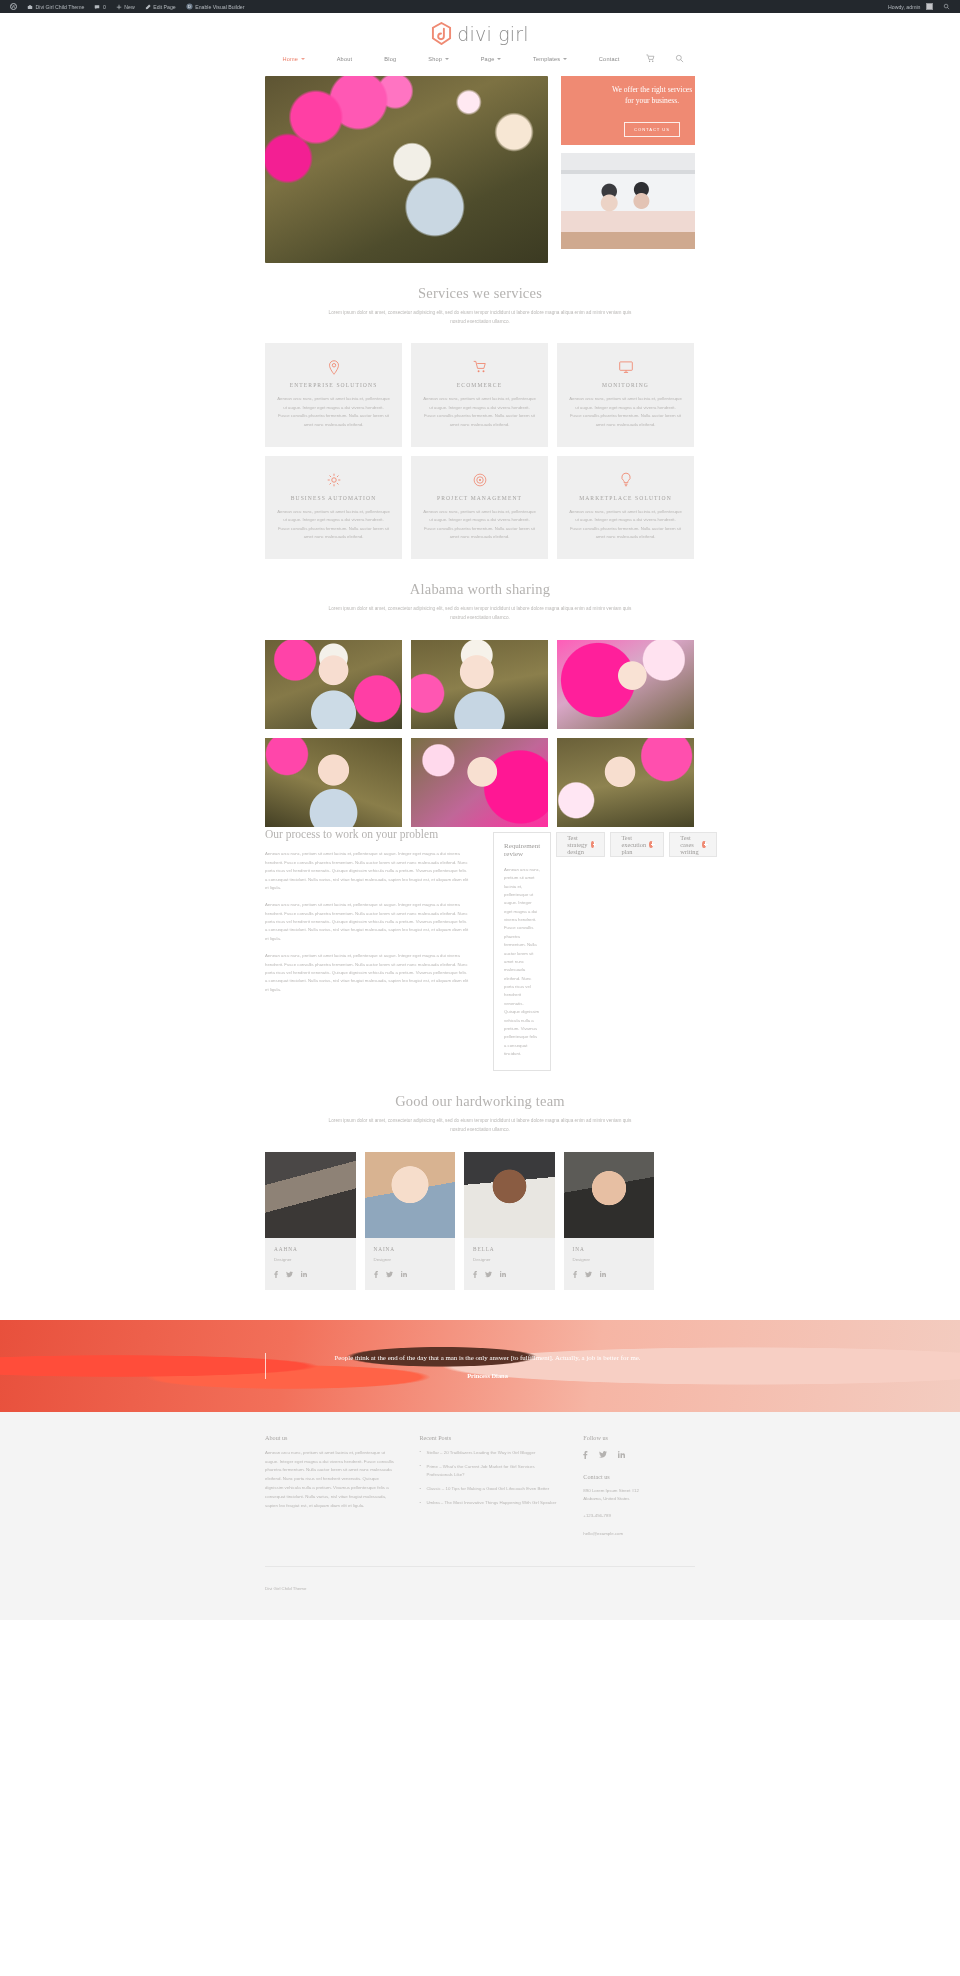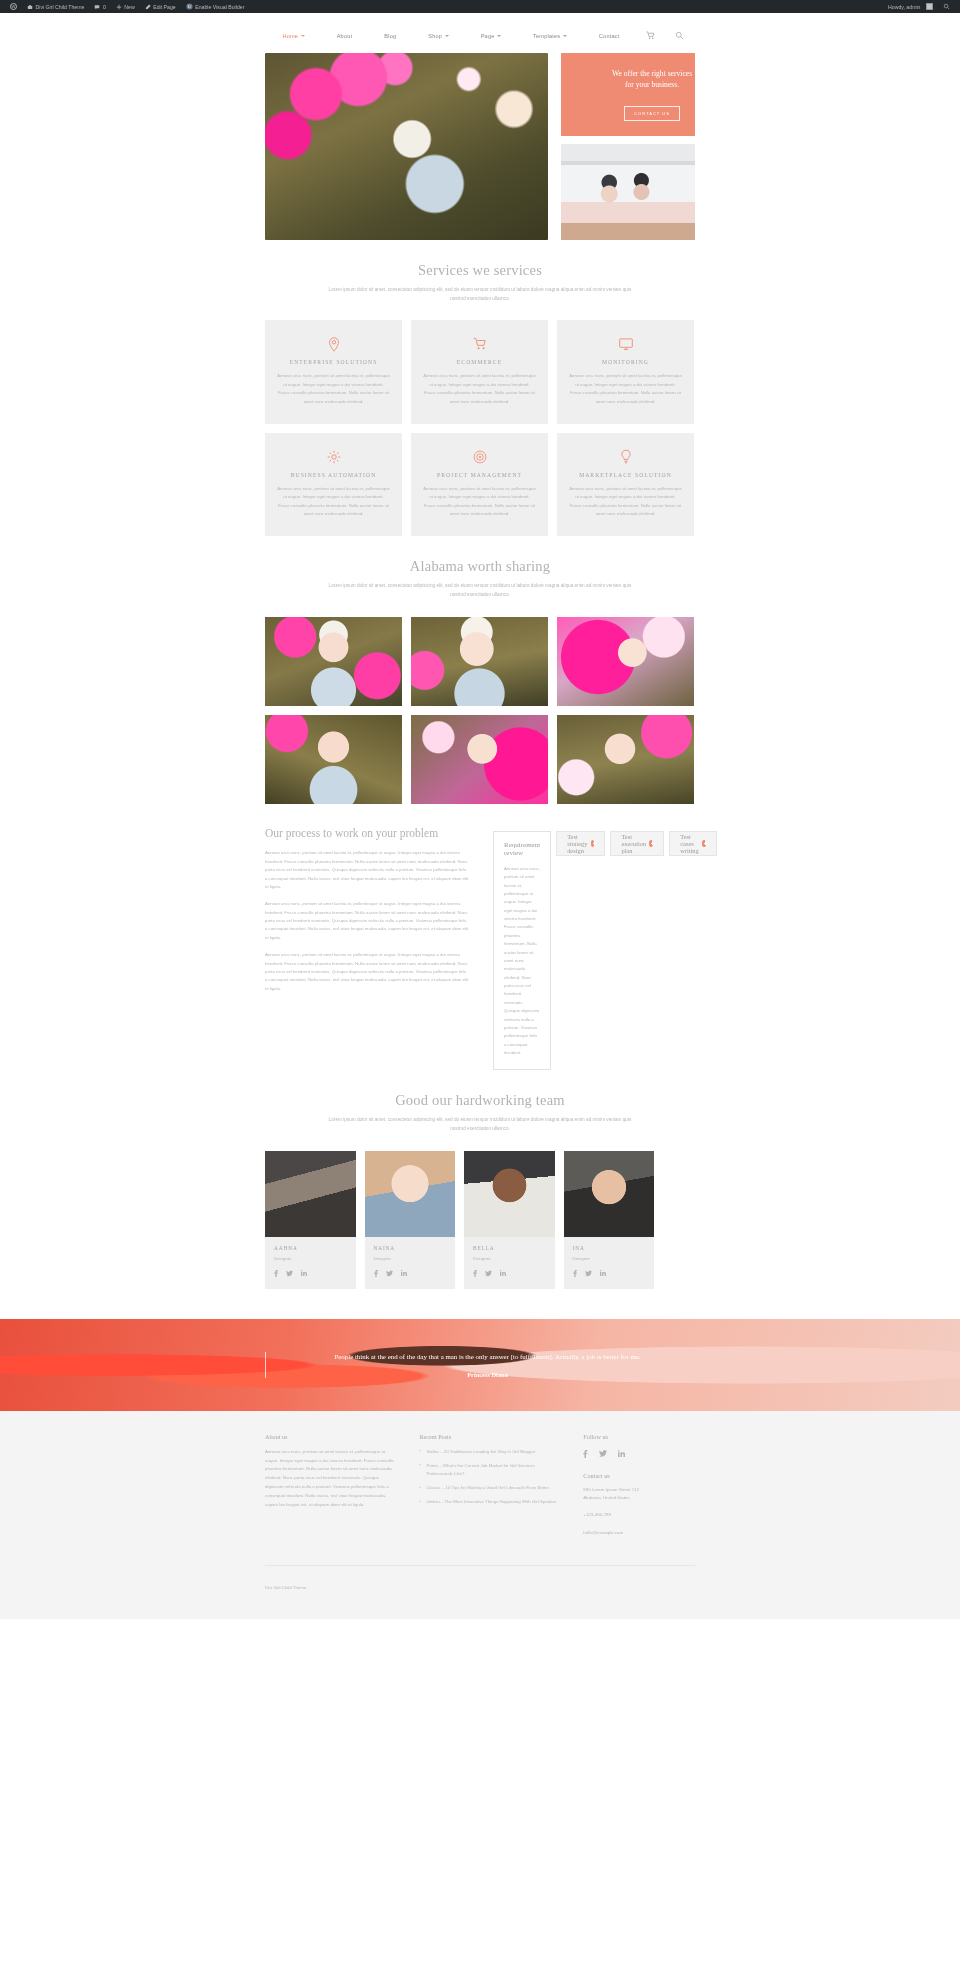--- a/index.html
+++ b/index.html
@@ -34,21 +34,21 @@
   .caret { width:0;height:0;border-left:2.2px solid transparent;border-right:2.2px solid transparent;border-top:2.4px solid currentColor; opacity:.75;}
   .nav-icon { padding: 0 10px; color:#9a9a9a; display:flex; align-items:center;}
 
   
   .container { width: 430px; margin: 0 auto; }
 
   
   .hero { display:flex; gap:13px; margin-top:4px; }
   .hero-left { width: 283px; height: 187px; border-radius: 1px; overflow:hidden; position:relative; }
   .hero-right { width: 134px; display:flex; flex-direction:column; gap:8px; }
-  .cta-box { background:#ef8a73; height: 83px; display:flex; flex-direction:column; align-items:center; justify-content:center; gap:16px;padding-left:48px; }
+  .cta-box { background:#ef8a73; height: 69px; display:flex; flex-direction:column; align-items:center; justify-content:center; gap:16px;padding-left:48px; }
   .cta-title { font-family:"Liberation Serif", serif; color:#fff; font-size:7.6px; text-align:center; line-height:1.45; font-weight:400;}
   .cta-btn { border:1px solid rgba(255,255,255,.85); color:#fff; font-size:4.2px; letter-spacing:.9px; padding:4px 9px; background:transparent; font-family:"Liberation Sans", sans-serif;}
   .hero-photo2 { height: 96px; overflow:hidden; position:relative; }
 
   
   .img-flowers {
     background:
       radial-gradient(circle at 18% 22%, #ff3fa4 0 9%, transparent 10%),
       radial-gradient(circle at 33% 13%, #ff58b4 0 11%, transparent 12%),
       radial-gradient(circle at 8% 44%, #f31f93 0 8%, transparent 9%),
@@ -130,21 +130,21 @@
   .svc-card { width:137px; background:#efefef; padding:16px 12px 18px; text-align:center; }
   .svc-icon { height:16px; display:flex; align-items:center; justify-content:center; color:#ef8a73; }
   .svc-name { font-family:"Liberation Serif", serif; font-size:5.6px; color:#a5a3a1; letter-spacing:1.1px; margin-top:7px; }
   .svc-desc { font-size:4.3px; color:#b8b6b4; line-height:1.95; margin-top:7px; }
 
   
   .gal-grid { display:flex; flex-wrap:wrap; gap:9px; margin-top:17px; }
   .gal-cell { width:137px; height:89px; overflow:hidden; }
 
   
-  .process { display:flex; gap:24px; margin-top:22px; }
+  .process { display:flex; gap:24px; }
   .proc-left { width:205px; }
   .proc-title { font-family:"Liberation Serif", serif; font-size:11.5px; color:#b5b3b1; line-height:1.28; font-weight:400; }
   .proc-p { font-size:4.3px; color:#b8b6b4; line-height:1.95; margin-top:9px; }
   .proc-right { width:202px; display:flex; flex-direction:row; gap:5px; margin-top:5px;}
   .acc-open { border:1px solid #e2e2e2; padding:9px 10px 12px; }
   .acc-open-title { font-family:"Liberation Serif", serif; font-size:7px; color:#9d9b99; }
   .acc-open-body { font-size:4.3px; color:#b8b6b4; line-height:1.95; margin-top:8px; }
   .acc-closed { border:1px solid #e5e5e5; background:#f4f4f4; height:25px; display:flex; align-items:center; justify-content:space-between; padding:0 10px; }
   .acc-closed-title { font-family:"Liberation Serif", serif; font-size:6.4px; color:#9d9b99; }
   .acc-plus { width:7px;height:7px;border-radius:50%;background:#ef8a73; position:relative; }
@@ -229,20 +229,27 @@
     <div class="ab-item">
       <svg width="7" height="7" viewBox="0 0 16 16">
           <circle cx="7" cy="7" r="4.2" fill="none" stroke="#b4b9be" stroke-width="1.4"></circle>
           <line x1="10" y1="10" x2="14" y2="14" stroke="#b4b9be" stroke-width="1.4"></line>
         </svg>
     </div>
   </div>
 </div>
 
 <header class="site-header">
+  <div class="logo-row">
+    <svg class="logo-mark" viewBox="0 0 44 48">
+      <path d="M22 2 L40 12 L40 34 L22 46 L4 34 L4 12 Z" fill="none" stroke="#ef8a73" stroke-width="4"></path>
+      <path d="M27 14 v16 a6 6 0 1 1 -6 -6" fill="none" stroke="#ef8a73" stroke-width="4" stroke-linecap="round"></path>
+    </svg>
+    <span class="logo-text">divi girl</span>
+  </div>
   <nav class="main-nav">
     <a class="nav-item active">
       <span>Home</span>
       <i class="caret"></i>
     </a>
     <a class="nav-item">
       <span>About</span>
     </a>
     <a class="nav-item">
       <span>Blog</span>

